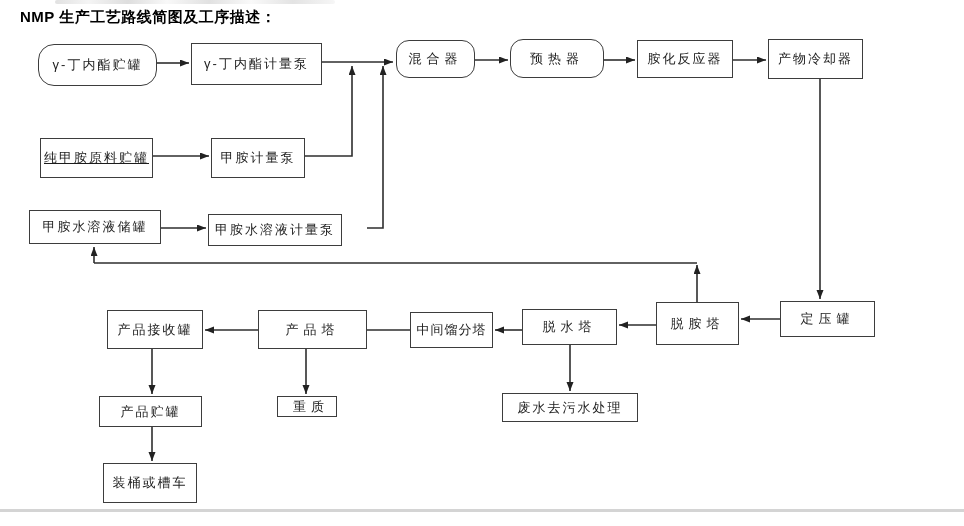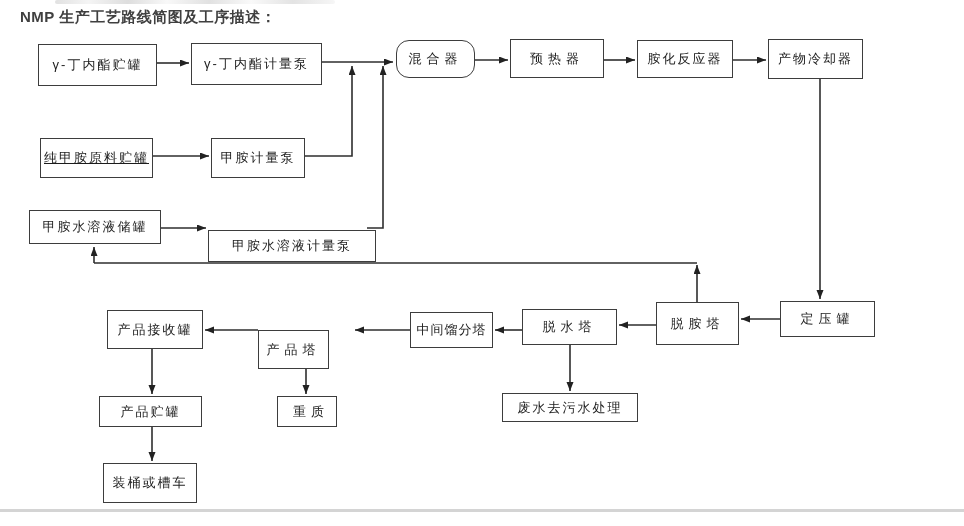--- a/index.html
+++ b/index.html
@@ -14,21 +14,21 @@
     background: #ffffff;
     overflow: hidden;
     font-family: "Liberation Sans", sans-serif;
   }
   #title {
     position: absolute;
     left: 20px;
     top: 8px;
     font-size: 15px;
     font-weight: bold;
-    color: #404040;
+    color: #000000;
     letter-spacing: 0.5px;
     white-space: nowrap;
   }
   .node {
     position: absolute;
     box-sizing: border-box;
     border: 1.4px solid #3d3d3d;
     background: #ffffff;
     display: flex;
     align-items: center;
@@ -113,76 +113,76 @@
     <line x1="522" y1="330" x2="495" y2="330" marker-end="url(#ah)"></line>
     <line x1="410" y1="330" x2="355" y2="330" marker-end="url(#ah)"></line>
     <line x1="258" y1="330" x2="205" y2="330" marker-end="url(#ah)"></line>
 
     <line x1="152" y1="349" x2="152" y2="394" marker-end="url(#ah)"></line>
     <line x1="152" y1="427" x2="152" y2="461" marker-end="url(#ah)"></line>
     <line x1="306" y1="349" x2="306" y2="394" marker-end="url(#ah)"></line>
     <line x1="570" y1="345" x2="570" y2="391" marker-end="url(#ah)"></line>
   </svg>
 
-  <div class="node" style="left:38px; top:44px; width:119px; height:42px;">
+  <div class="node" style="left:38px; top:44px; width:119px; height:42px;border-radius:16px;">
     <span>γ-丁内酯贮罐</span>
   </div>
   <div class="node" style="left:191px; top:43px; width:131px; height:42px;">
     <span>γ-丁内酯计量泵</span>
   </div>
   <div class="node wide-sp" style="left:396px; top:40px; width:79px; height:38px;border-radius:13px;">
     <span>混合器</span>
   </div>
-  <div class="node wide-sp" style="left:510px; top:39px; width:94px; height:39px;">
+  <div class="node wide-sp" style="left:510px; top:39px; width:94px; height:39px;border-radius:13px;">
     <span>预热器</span>
   </div>
   <div class="node" style="left:637px; top:40px; width:96px; height:38px;">
     <span>胺化反应器</span>
   </div>
   <div class="node" style="left:768px; top:39px; width:95px; height:40px;">
     <span>产物冷却器</span>
   </div>
 
   <div class="node" style="left:40px; top:138px; width:113px; height:40px;text-decoration:underline;">
     <span>纯甲胺原料贮罐</span>
   </div>
   <div class="node" style="left:211px; top:138px; width:94px; height:40px;">
     <span>甲胺计量泵</span>
   </div>
 
   <div class="node" style="left:29px; top:210px; width:132px; height:34px;align-items:center;">
     <span>甲胺水溶液储罐</span>
   </div>
-  <div class="node" style="left:208px; top:214px; width:168px; height:32px;margin-top:16px;">
+  <div class="node" style="left:208px; top:214px; width:134px; height:32px;">
     <span>甲胺水溶液计量泵</span>
   </div>
 
   <div class="node" style="left:107px; top:310px; width:96px; height:39px;">
     <span>产品接收罐</span>
   </div>
-  <div class="node wide-sp" style="left:258px; top:310px; width:71px; height:39px;margin-top:20px;">
+  <div class="node wide-sp" style="left:258px; top:310px; width:109px; height:39px;">
     <span>产品塔</span>
   </div>
   <div class="node tight" style="left:410px; top:312px; width:83px; height:36px;">
     <span>中间馏分塔</span>
   </div>
   <div class="node wide-sp" style="left:522px; top:309px; width:95px; height:36px;">
     <span>脱水塔</span>
   </div>
   <div class="node wide-sp" style="left:656px; top:302px; width:83px; height:43px;">
     <span>脱胺塔</span>
   </div>
   <div class="node wide-sp" style="left:780px; top:301px; width:95px; height:36px;">
     <span>定压罐</span>
   </div>
 
   <div class="node" style="left:99px; top:396px; width:103px; height:31px;">
     <span>产品贮罐</span>
   </div>
-  <div class="node wide-sp" style="left:277px; top:396px; width:60px; height:31px;padding-left:8px;">
+  <div class="node wide-sp" style="left:277px; top:396px; width:60px; height:21px;padding-left:8px;">
     <span>重质</span>
   </div>
   <div class="node" style="left:502px; top:393px; width:136px; height:29px;">
     <span>废水去污水处理</span>
   </div>
   <div class="node" style="left:103px; top:463px; width:94px; height:40px;">
     <span>装桶或槽车</span>
   </div>
 
   <div class="scan-edge-bottom"></div>

